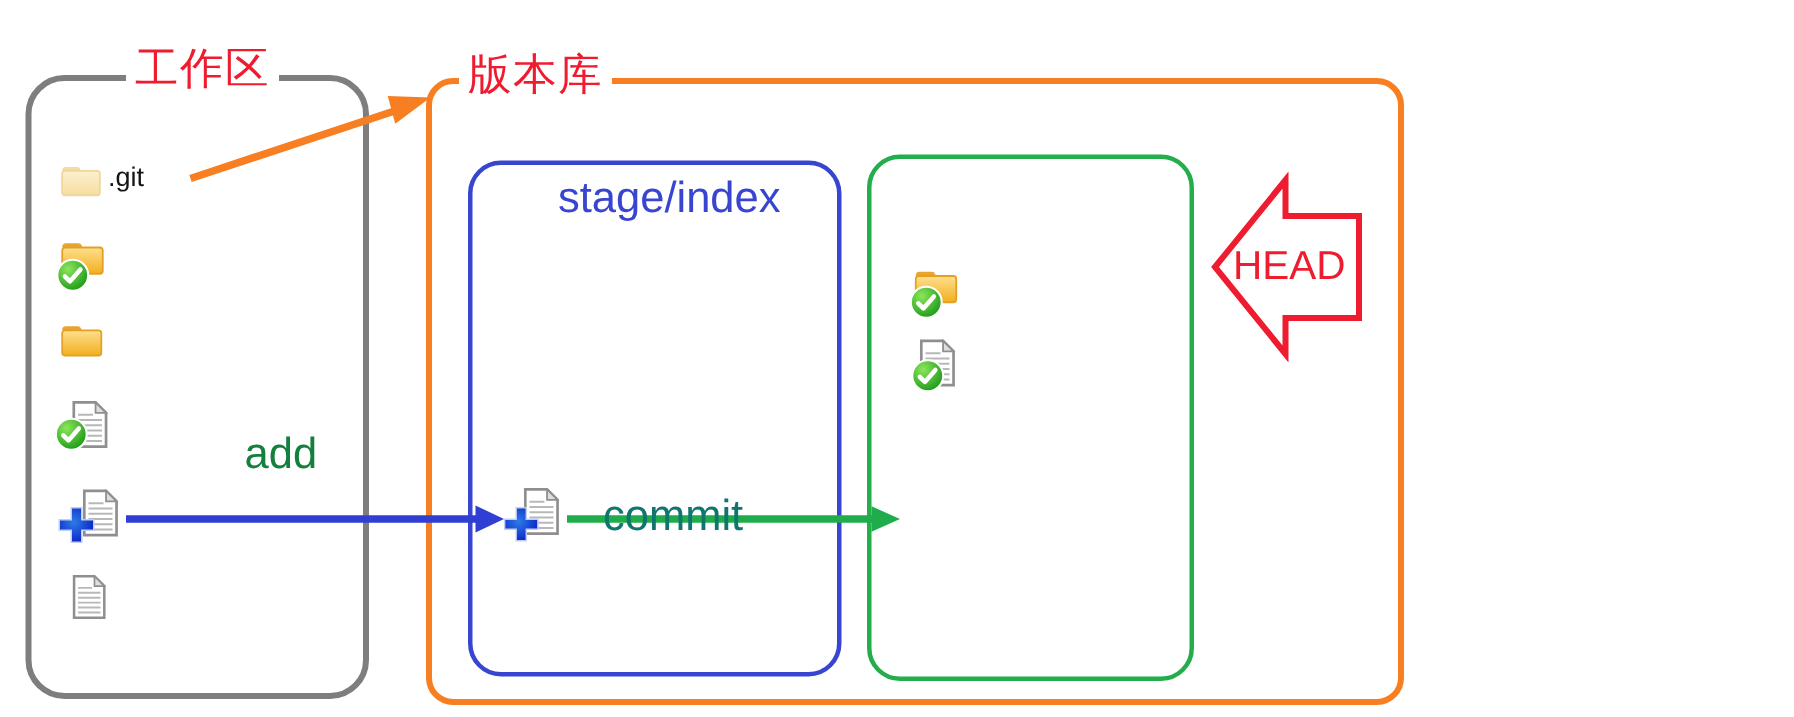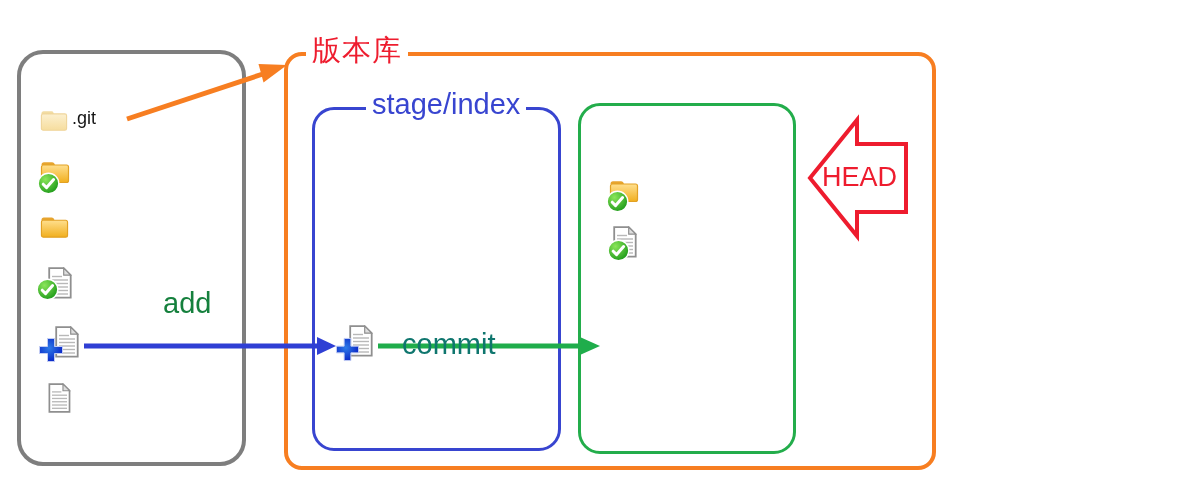--- a/index.html
+++ b/index.html
@@ -9,21 +9,21 @@
   
   .box{position:absolute;background:transparent;}
   .box-workspace{left:17px;top:50px;width:221px;height:408px;border:4px solid #7E7E7E;border-radius:26px;}
   .box-repo{left:284px;top:52px;width:644px;height:410px;border:4px solid #F77E21;border-radius:18px;}
   .box-stage{left:312px;top:107px;width:243px;height:338px;border:3px solid #3845D0;border-radius:22px;}
   .box-master{left:578px;top:103px;width:212px;height:345px;border:3px solid #23AD4B;border-radius:22px;}
 
   
   .lbl{position:absolute;background:#fff;padding:0 6px;line-height:1.05;white-space:nowrap;}
   .lbl-red{color:#EE1C2E;}
-  .lbl-blue{color:#3845D0;}
+  .lbl-blue{color:#3845D0;margin-top:28px;}
   .lbl-green{color:#23AD4B;}
   .lbl-workspace{left:84px;top:31px;font-size:29px;letter-spacing:1px;}
   .lbl-repo{left:306px;top:35px;font-size:29px;letter-spacing:1px;}
   .lbl-stage{left:366px;top:89px;font-size:29px;}
   .lbl-master{left:672px;top:86px;font-size:29px;}
 
   
   .flow-lbl{position:absolute;line-height:1;background:transparent;padding:0;}
   .lbl-add{left:163px;top:289px;font-size:29px;color:#15803d;}
   .lbl-commit{left:402px;top:310px;font-size:29px;color:#0f766e;margin-top:20px;}
@@ -210,20 +210,21 @@
     <g>
       <line x1="378" y1="346" x2="583" y2="346" stroke="#1FAD4B" stroke-width="5"></line>
       <polygon points="600,346 581,337.5 581,354.5" fill="#1FAD4B"></polygon>
     </g>
 
     <g>
       <polygon points="810,178 857,120 857,144 906,144 906,212 857,212 857,236" fill="#ffffff" stroke="#EE1C2E" stroke-width="4" stroke-linejoin="miter"></polygon>
     </g>
   </svg>
 
+  <div class="lbl lbl-red lbl-workspace">工作区</div>
   <div class="lbl lbl-red lbl-repo">版本库</div>
   <div class="lbl lbl-blue lbl-stage">stage/index</div>
 
   <div class="flow-lbl lbl-add">add</div>
   <div class="flow-lbl lbl-commit">commit</div>
   <div class="flow-lbl lbl-head">HEAD</div>
 
 </div>
 
 </body></html>

